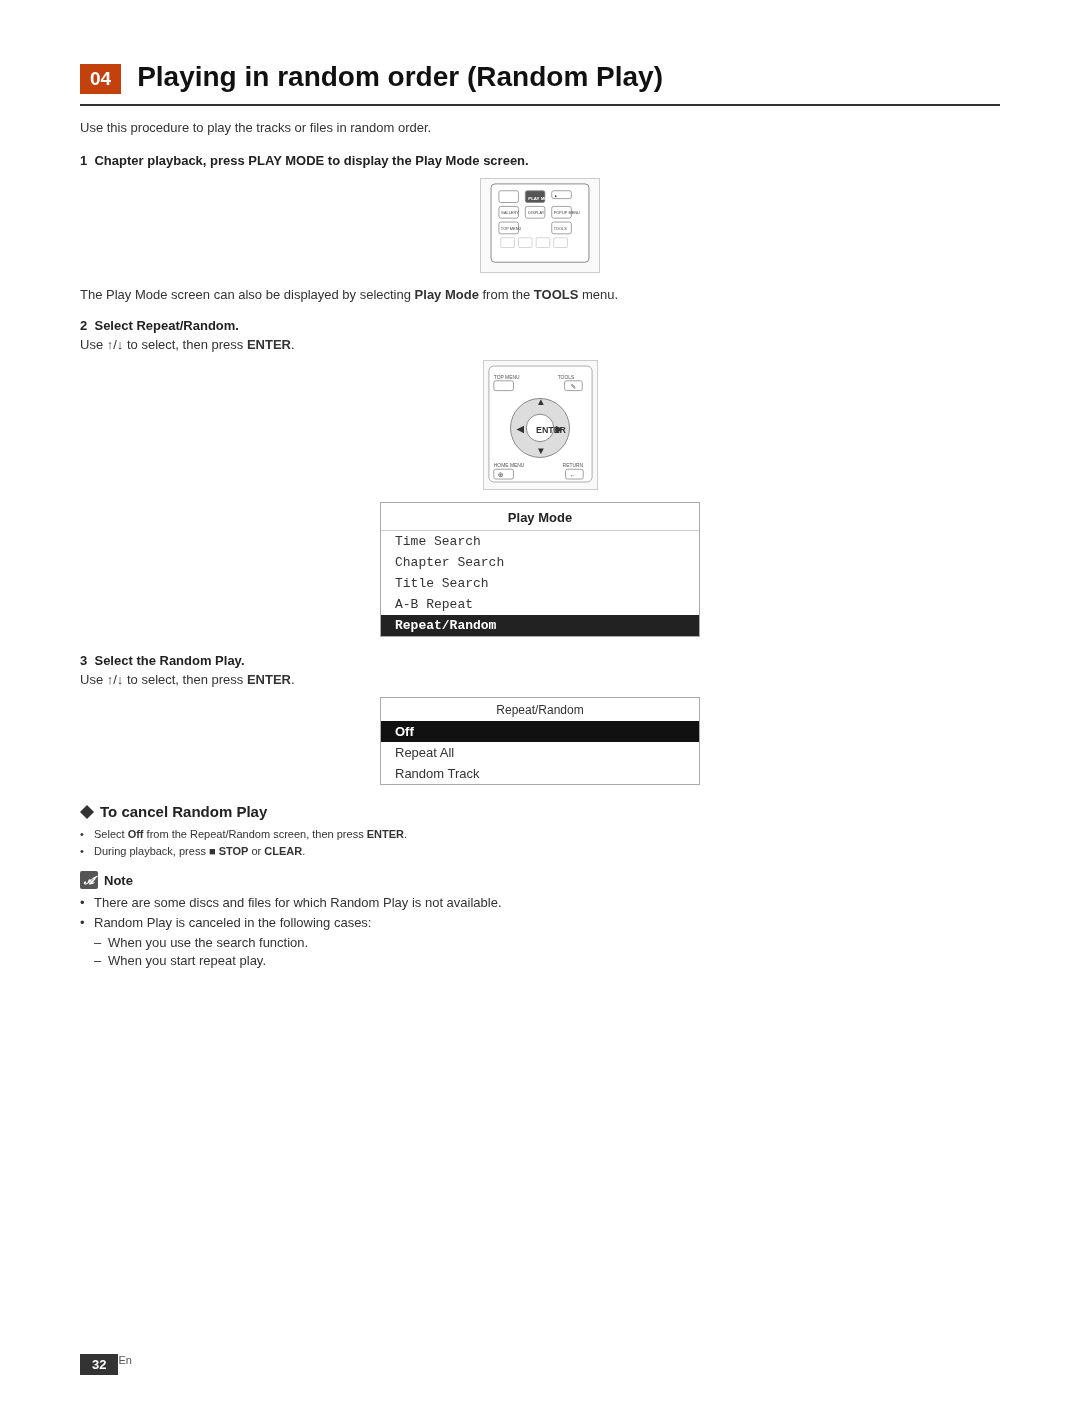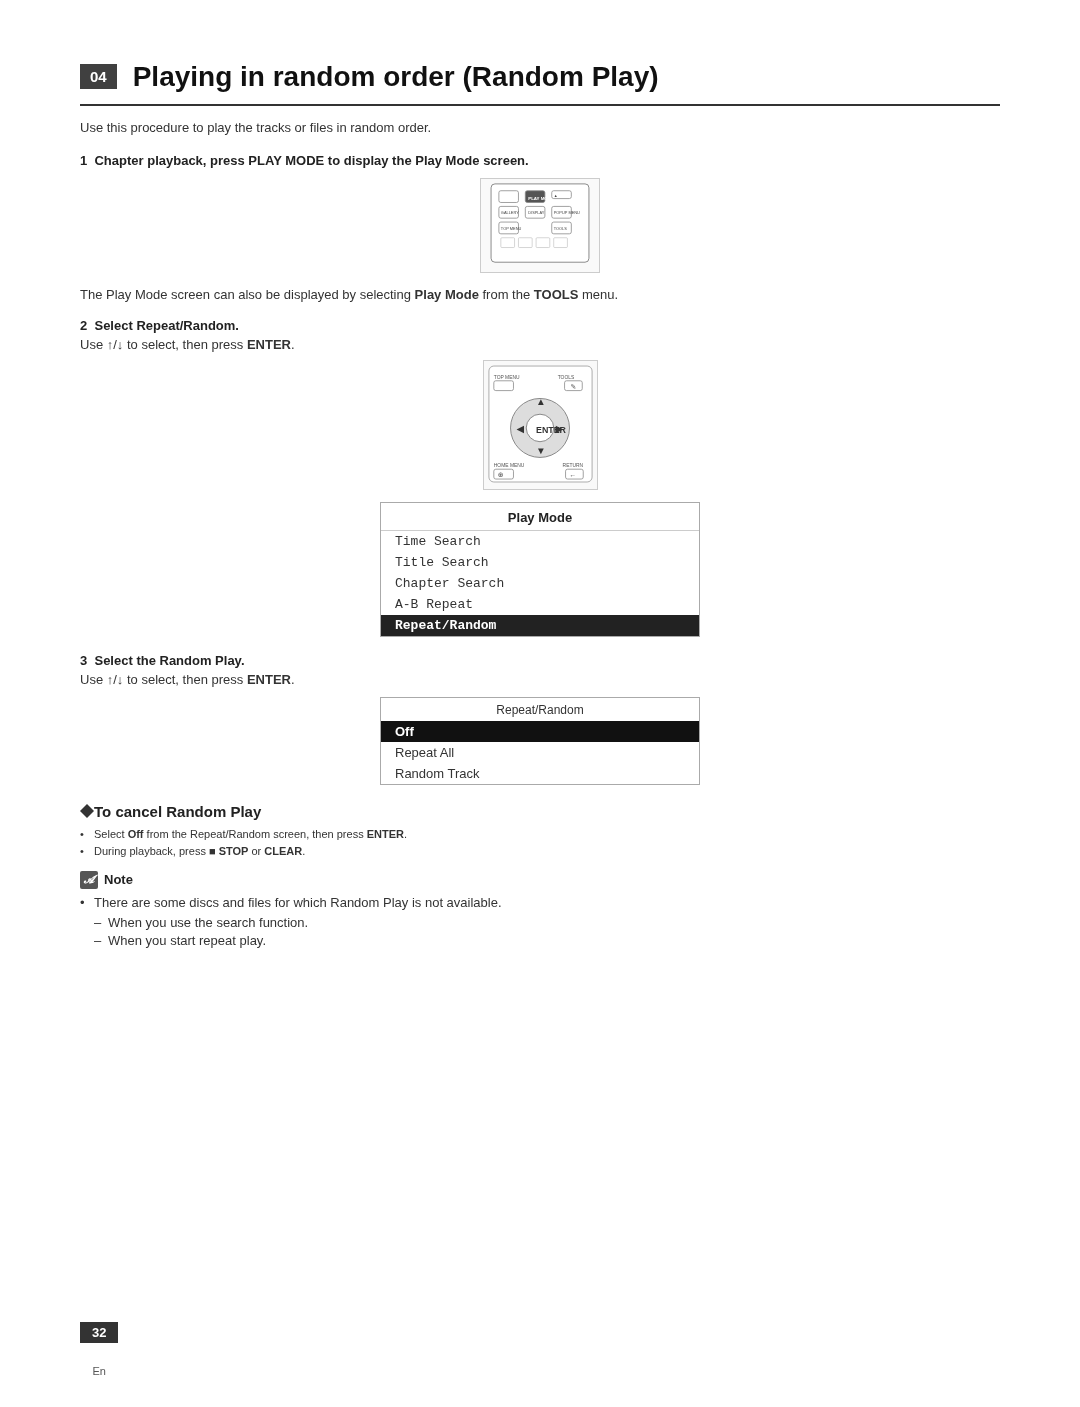--- a/index.html
+++ b/index.html
@@ -15,24 +15,24 @@
 
     
     .chapter-header {
       display: flex;
       align-items: flex-start;
       margin-bottom: 14px;
       border-bottom: 2px solid #333;
       padding-bottom: 10px;
     }
     .chapter-number {
-      background: #404040;
-      color: #fff;
-      font-weight: bold;
-      font-size: 15px;
+      background: #c2410c;
+      color: #fff;
+      font-weight: bold;
+      font-size: 19px;
       padding: 4px 10px;
       margin-right: 16px;
       flex-shrink: 0;
       align-self: flex-start;
       margin-top: 4px;
     }
     .chapter-title {
       font-size: 28px;
       font-weight: bold;
       color: #111;
@@ -123,21 +123,21 @@
     
     .cancel-section {
       margin: 18px 0 10px 0;
     }
     .cancel-heading {
       font-size: 15px;
       font-weight: bold;
       margin-bottom: 8px;
       display: flex;
       align-items: center;
-      gap: 0;
+      gap: 6px;
     }
     .bullet-item {
       font-size: 11px;
       color: #333;
       margin-bottom: 5px;
       padding-left: 14px;
       position: relative;
     }
     .bullet-item::before {
       content: '•';
@@ -195,23 +195,21 @@
       position: absolute;
       left: 14px;
     }
 
     
     .page-footer {
       position: fixed;
       bottom: 30px;
       left: 80px;
       display: flex;
-      flex-direction: column;
-      align-items: center;
-      gap: 20px;
+      align-items: flex-start;
     }
     .page-number-box {
       background: #333;
       color: #fff;
       font-size: 13px;
       font-weight: bold;
       padding: 3px 12px;
       margin-bottom: 2px;
     }
     .page-lang {
@@ -311,22 +309,22 @@
       <rect x="10" y="110" width="20" height="10" rx="2" fill="white" stroke="#888" stroke-width="0.8"></rect>
       <text x="14" y="118" font-size="7" fill="#555" font-family="Arial">⊕</text>
       <rect x="83" y="110" width="18" height="10" rx="2" fill="white" stroke="#888" stroke-width="0.8"></rect>
       <text x="87" y="118" font-size="7" fill="#555" font-family="Arial">←</text>
     </svg>
   </div>
 
   <div class="screen-box">
     <div class="screen-title">Play Mode</div>
     <div class="screen-item">Time Search</div>
+    <div class="screen-item">Chapter Search</div>
     <div class="screen-item">Title Search</div>
-    <div class="screen-item">Chapter Search</div>
     <div class="screen-item">A-B Repeat</div>
     <div class="screen-item selected">Repeat/Random</div>
   </div>
 </div>
 
 <div class="step">
   <div class="step-heading">
     <span>3&nbsp;&nbsp;</span><span>Select the Random Play.</span>
   </div>
   <div class="step-sub">
@@ -360,20 +358,23 @@
 <div class="note-box">
   <div class="note-heading">
     <div class="note-icon">
       <em>𝓐</em>
     </div>
     <span>Note</span>
   </div>
   <div class="note-item">
     There are some discs and files for which Random Play is not available.
   </div>
+  <div class="note-item">
+    Random Play is canceled in the following cases:
+  </div>
   <div class="note-sub-item">
     When you use the search function.
   </div>
   <div class="note-sub-item">
     When you start repeat play.
   </div>
 </div>
 
 <div class="page-footer">
   <div class="page-number-box">32</div>

